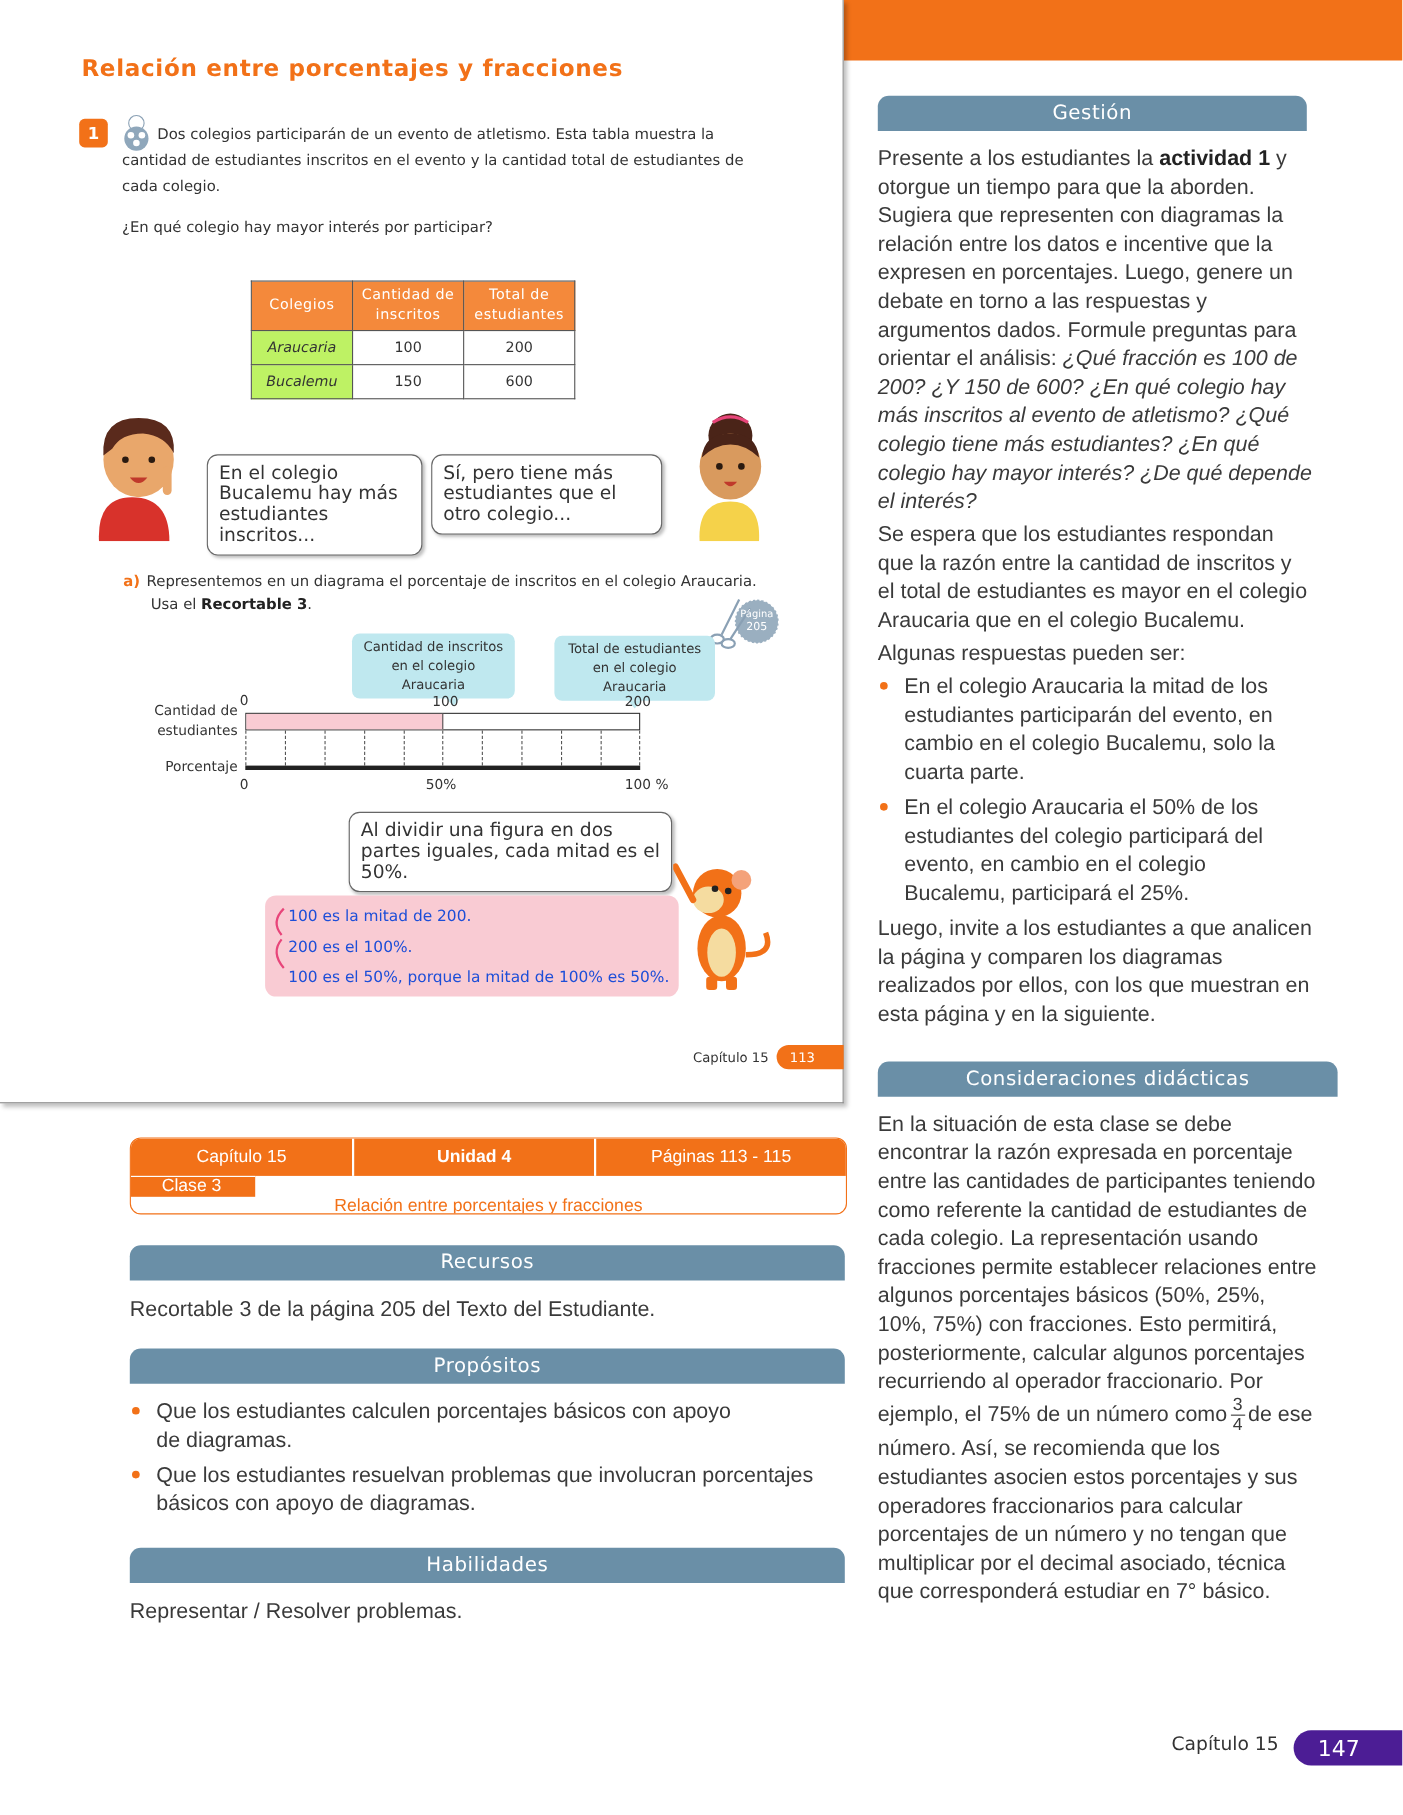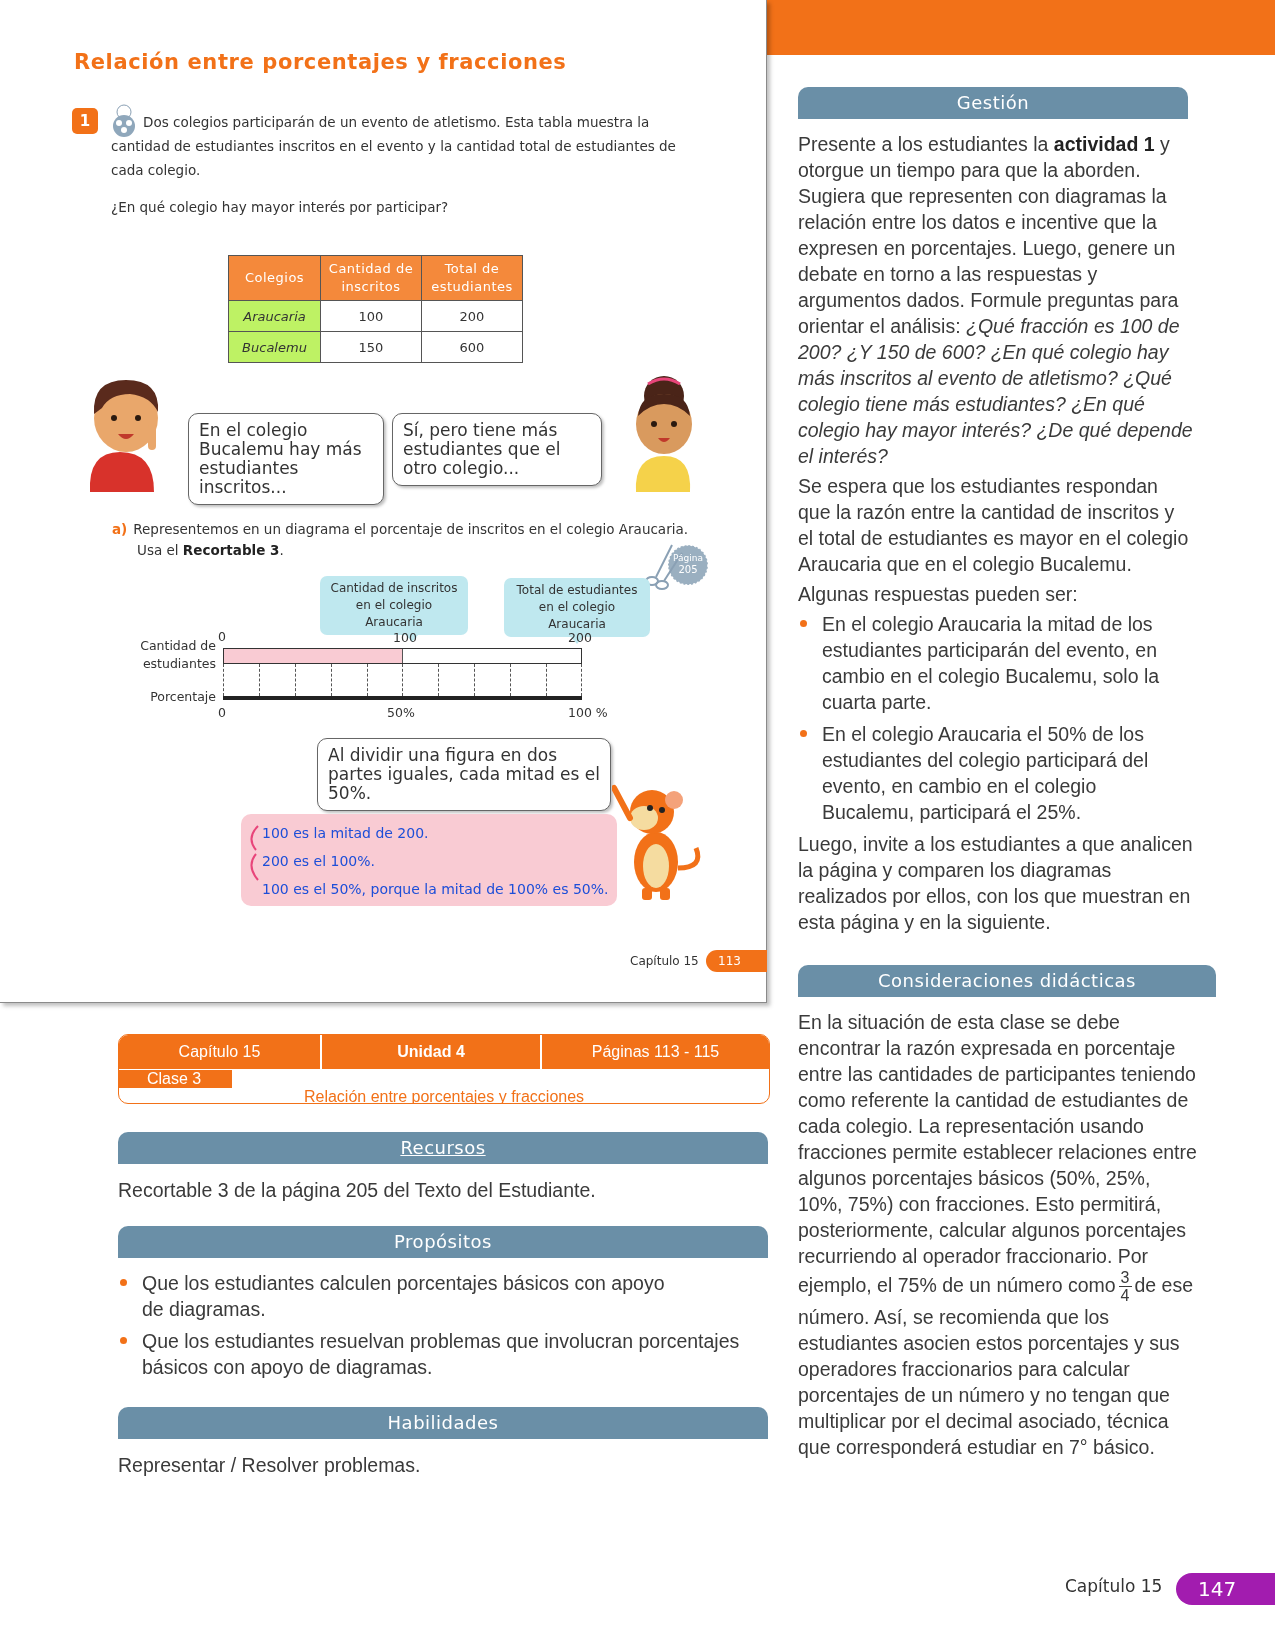--- a/index.html
+++ b/index.html
@@ -72,21 +72,21 @@
   ul.bul li { position: relative; padding-left: 24px; margin-bottom: 6px; }
   ul.bul li::before { content: ""; position: absolute; left: 2px; top: 9px; width: 7px; height: 7px; border-radius: 50%; background: #f27118; }
   .para-gap { margin-top: 4px; }
 
   .frac { display: inline-block; vertical-align: middle; text-align: center; font-size: 16px; line-height: 17px; margin: 0 3px; }
   .frac span { display: block; }
   .frac .num { border-bottom: 1px solid #3a3a3a; padding: 0 2px; }
 
   
   .pg-foot-text { position: absolute; left: 1065px; top: 1576px; font-size: 17px; color: #333; }
-  .pg-foot-num { position: absolute; left: 1176px; top: 1573px; width: 99px; height: 32px; background: #a21caf; color: #fff; font-size: 20px; line-height: 32px; padding-left: 22px; border-radius: 16px 0 0 16px; }
+  .pg-foot-num { position: absolute; left: 1176px; top: 1573px; width: 99px; height: 32px; background: #4c1d95; color: #fff; font-size: 20px; line-height: 32px; padding-left: 22px; border-radius: 16px 0 0 16px; }
 </style>
 </head>
 <body>
 
 <div class="top-band"></div>
 
 <div class="student-page">
   <div class="sp-title">Relación entre porcentajes y fracciones</div>
 
   <div class="act-num">1</div>
@@ -227,21 +227,21 @@
     <div style="width:203px;">Capítulo 15</div>
     <div class="bold" style="width:220px;">Unidad 4</div>
     <div style="flex:1;">Páginas 113 - 115</div>
   </div>
   <div class="row2">
     <div class="clase">Clase 3</div>
     <div class="topic">Relación entre porcentajes y fracciones</div>
   </div>
 </div>
 
-<div class="sec-head" style="left:118px; top:1132px; width:650px;text-decoration:underline;">Recursos</div>
+<div class="sec-head" style="left:118px; top:1132px; width:650px;">Recursos</div>
 <div class="body-text" style="left:118px; top:1177px; width:650px;">Recortable 3 de la página 205 del Texto del Estudiante.</div>
 
 <div class="sec-head" style="left:118px; top:1226px; width:650px;">Propósitos</div>
 <div class="body-text" style="left:118px; top:1270px; width:660px;">
   <ul class="bul">
     <li style="padding-right:90px;">Que los estudiantes calculen porcentajes básicos con apoyo de diagramas.</li>
     <li>Que los estudiantes resuelvan problemas que involucran porcentajes básicos con apoyo de diagramas.</li>
   </ul>
 </div>
 

